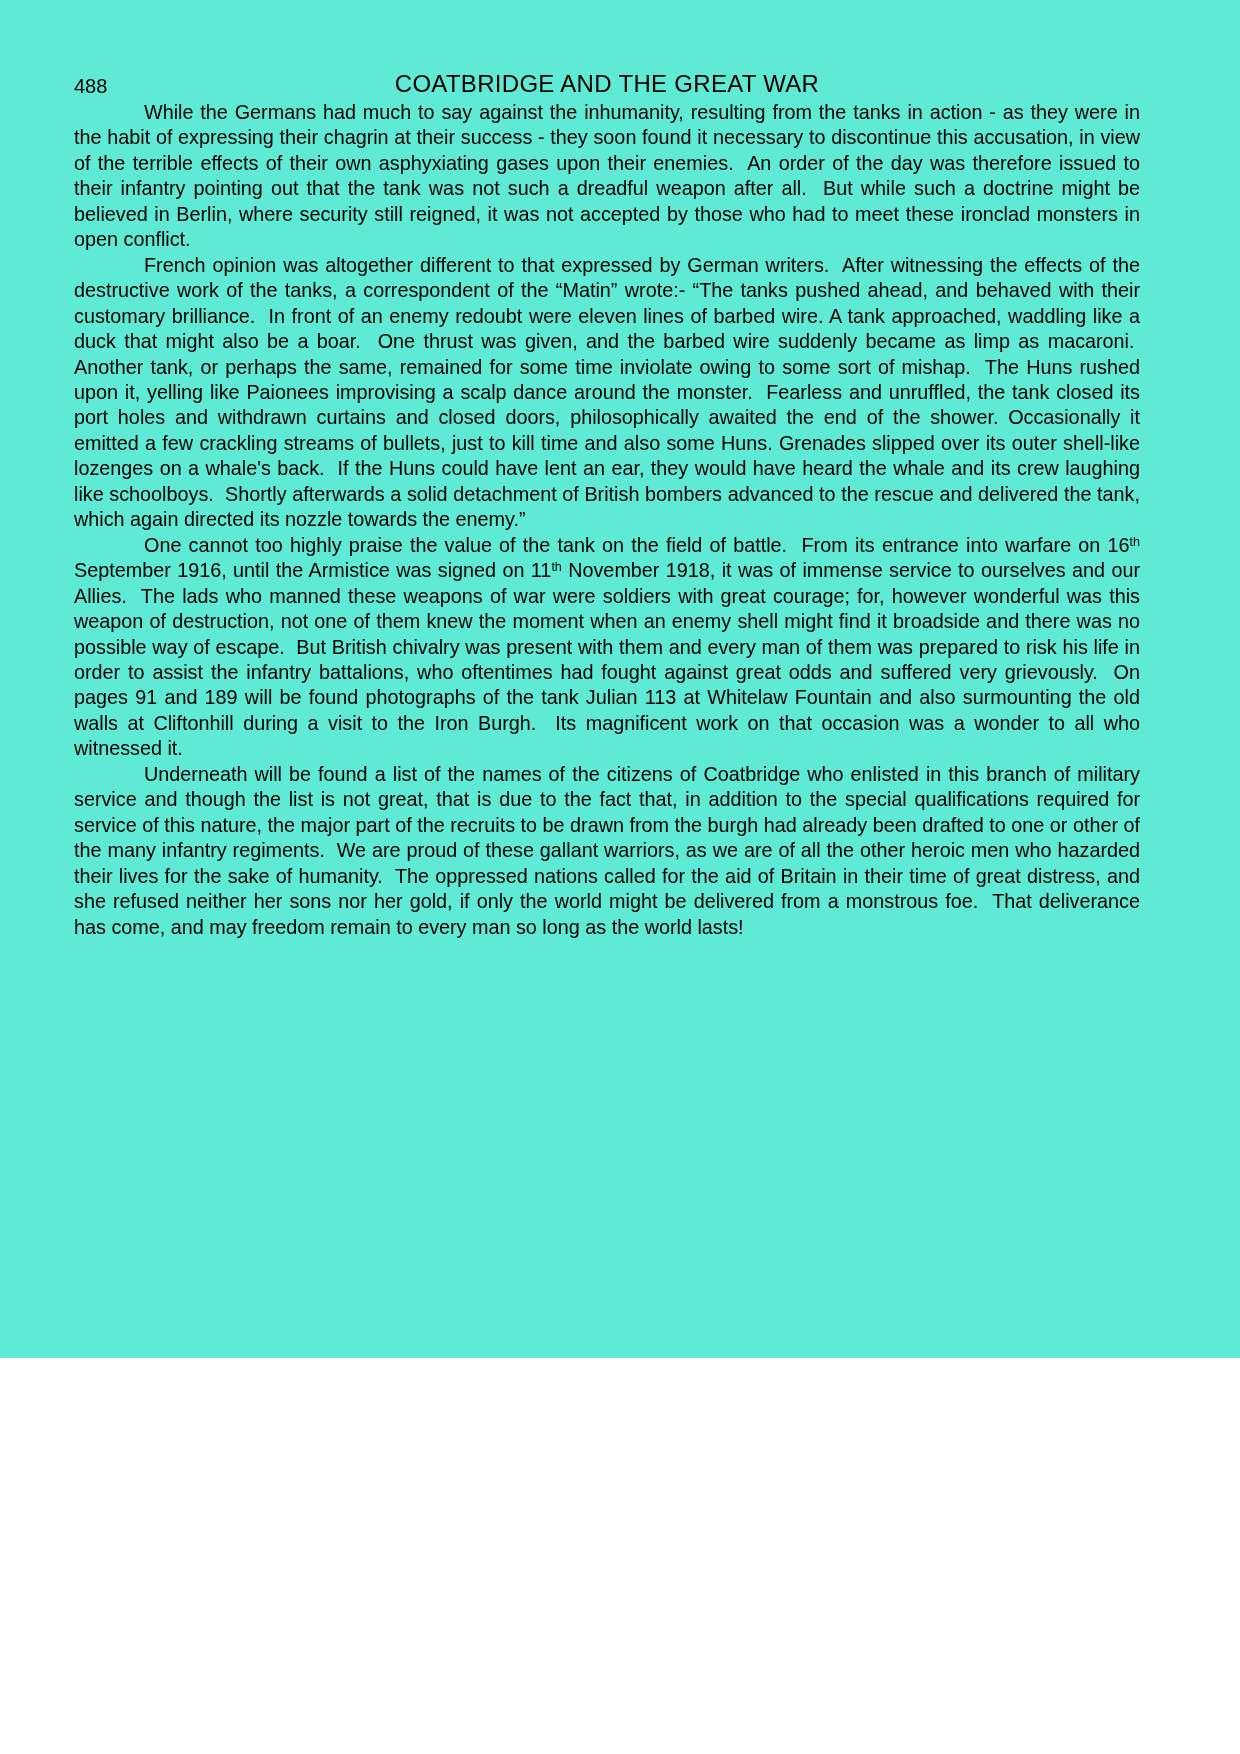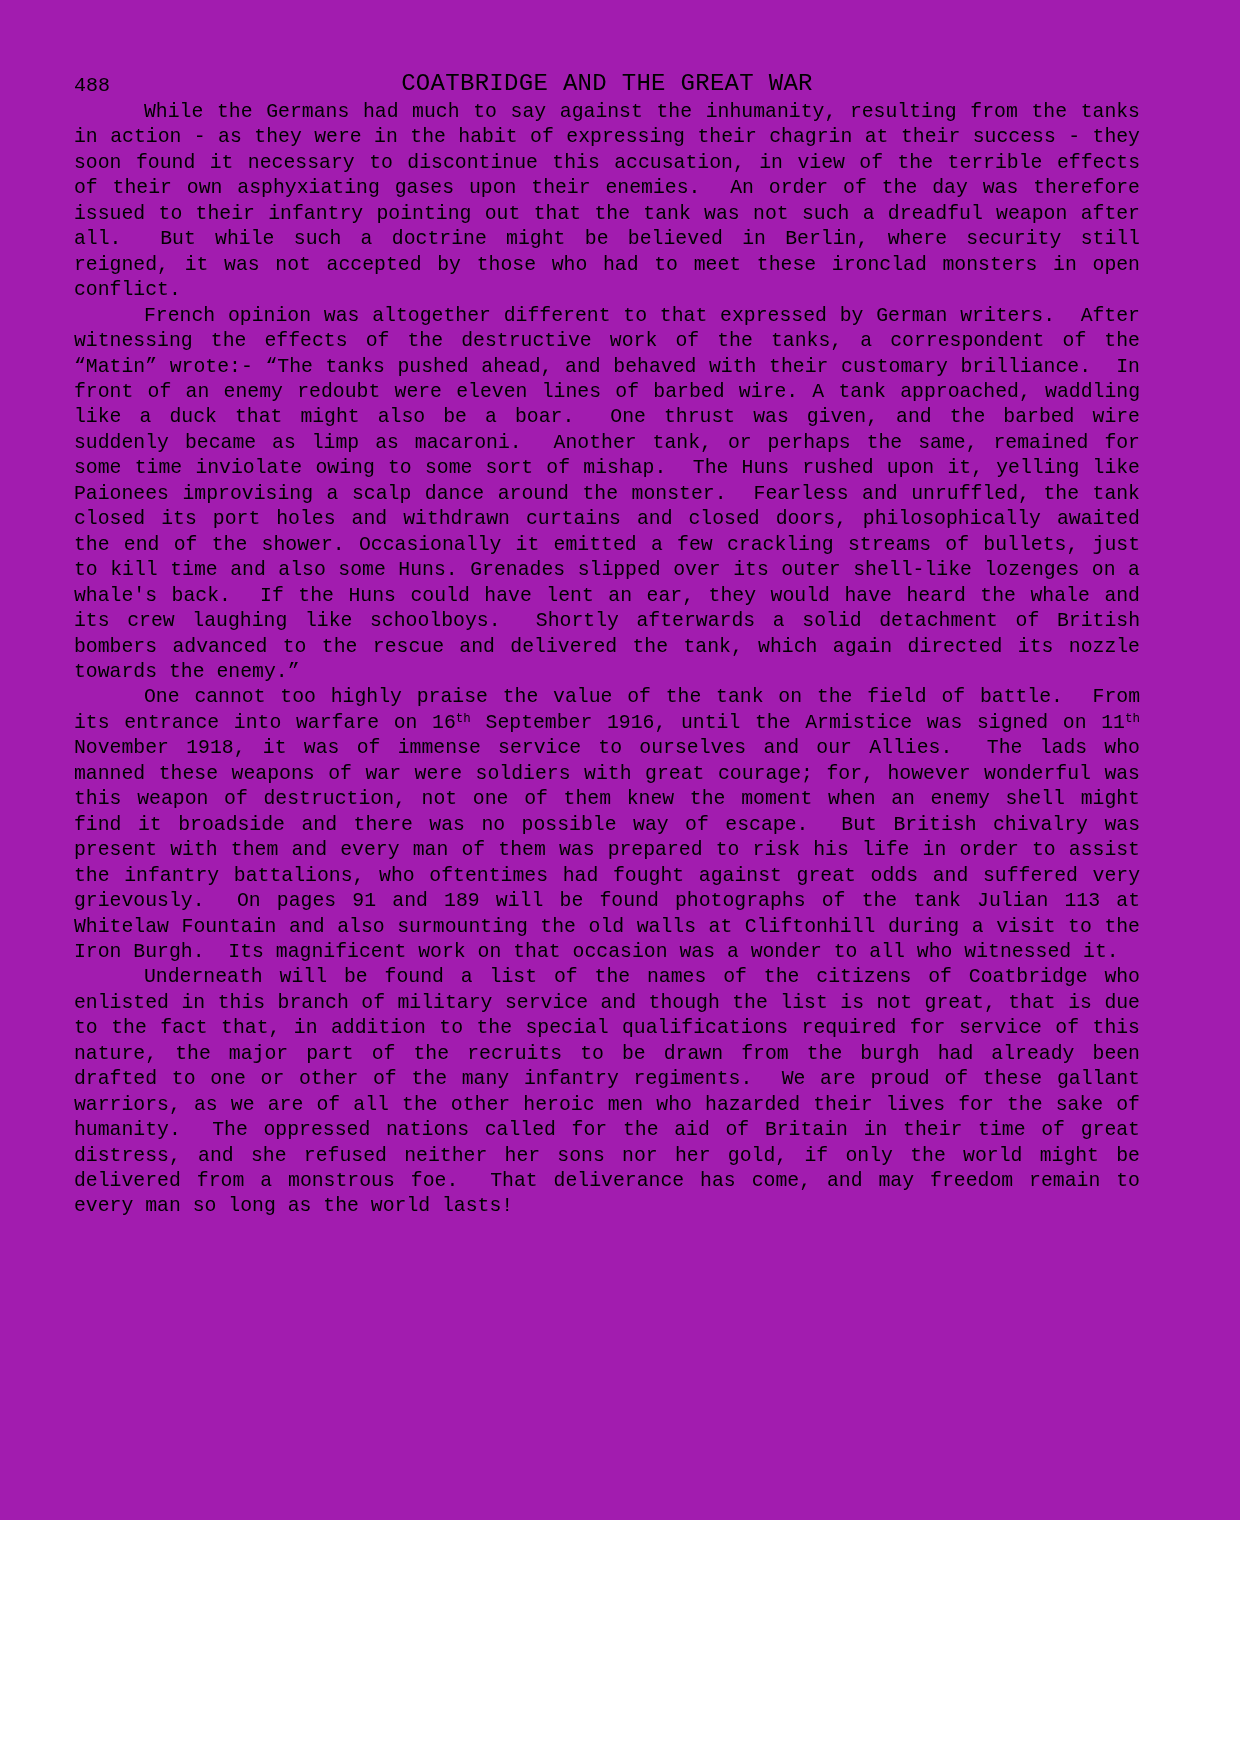--- a/index.html
+++ b/index.html
@@ -3,24 +3,24 @@
 <meta charset="utf-8">
 <style>
   html, body {
     margin: 0;
     padding: 0;
     background: #ffffff;
   }
   .page {
     position: relative;
     width: 1240px;
-    height: 1520px;
-    background: #a21caf;
+    height: 1358px;
+    background: #5eead4;
     color: #000000;
-    font-family: Liberation Mono, monospace;
+    font-family: Liberation Sans, sans-serif;
     overflow: hidden;
   }
   .header-row {
     position: absolute;
     top: 70px;
     left: 74px;
     width: 1066px;
     height: 32px;
   }
   .page-number {

